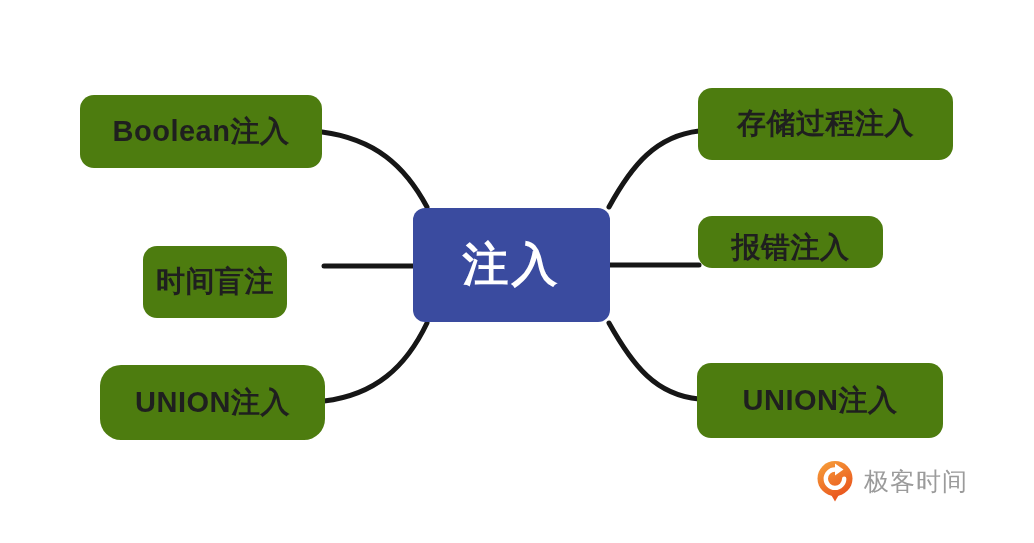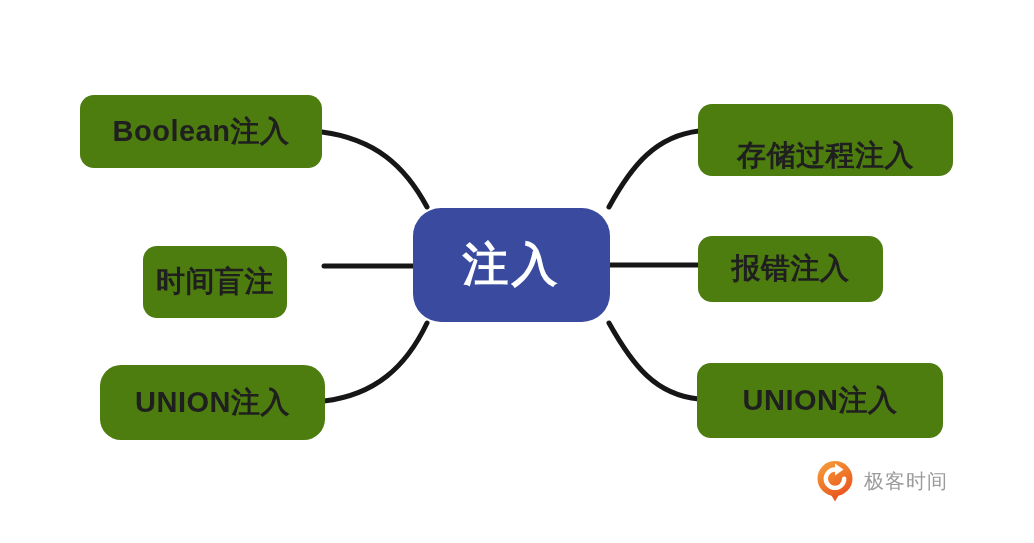--- a/index.html
+++ b/index.html
@@ -42,47 +42,47 @@
     font-weight: 700;
     white-space: nowrap;
     letter-spacing: 0.5px;
   }
   .node-center {
     left: 413px; top: 208px; width: 197px; height: 114px;
     background: #3a4b9f;
     color: #ffffff;
     font-size: 46px;
     font-weight: 700;
-    border-radius: 28px;
+    border-radius: 12px;
     letter-spacing: 3px;
   }
   .node-boolean    { left:  80px; top:  95px; width: 242px; height: 73px; }
   .node-timeblind  { left: 143px; top: 230px; width: 144px; height: 72px; margin-top: 16px; }
   .node-union      { left: 100px; top: 365px; width: 225px; height: 75px; border-radius: 21px; }
-  .node-storedproc { left: 698px; top:  104px; width: 255px; height: 72px; align-items: flex-end; }
-  .node-errorbased { left: 698px; top: 236px; width: 185px; height: 66px; }
+  .node-storedproc { left: 698px; top:  88px; width: 255px; height: 72px; }
+  .node-errorbased { left: 698px; top: 216px; width: 185px; height: 52px; align-items: flex-end; }
   .node-dnsoob     { left: 697px; top: 363px; width: 246px; height: 75px; }
 
   .watermark {
     position: absolute;
     left: 815px;
     top: 459px;
     z-index: 2;
     display: flex;
     align-items: center;
     gap: 9px;
   }
   .watermark .logo-icon {
     width: 40px;
     height: 44px;
     display: block;
   }
   .watermark .logo-text {
     color: #9b9b9b;
-    font-size: 20px;
+    font-size: 25px;
     font-weight: 500;
     letter-spacing: 1px;
     line-height: 40px;
   }
 </style>
 </head>
 <body>
 
 <div class="canvas">
 

